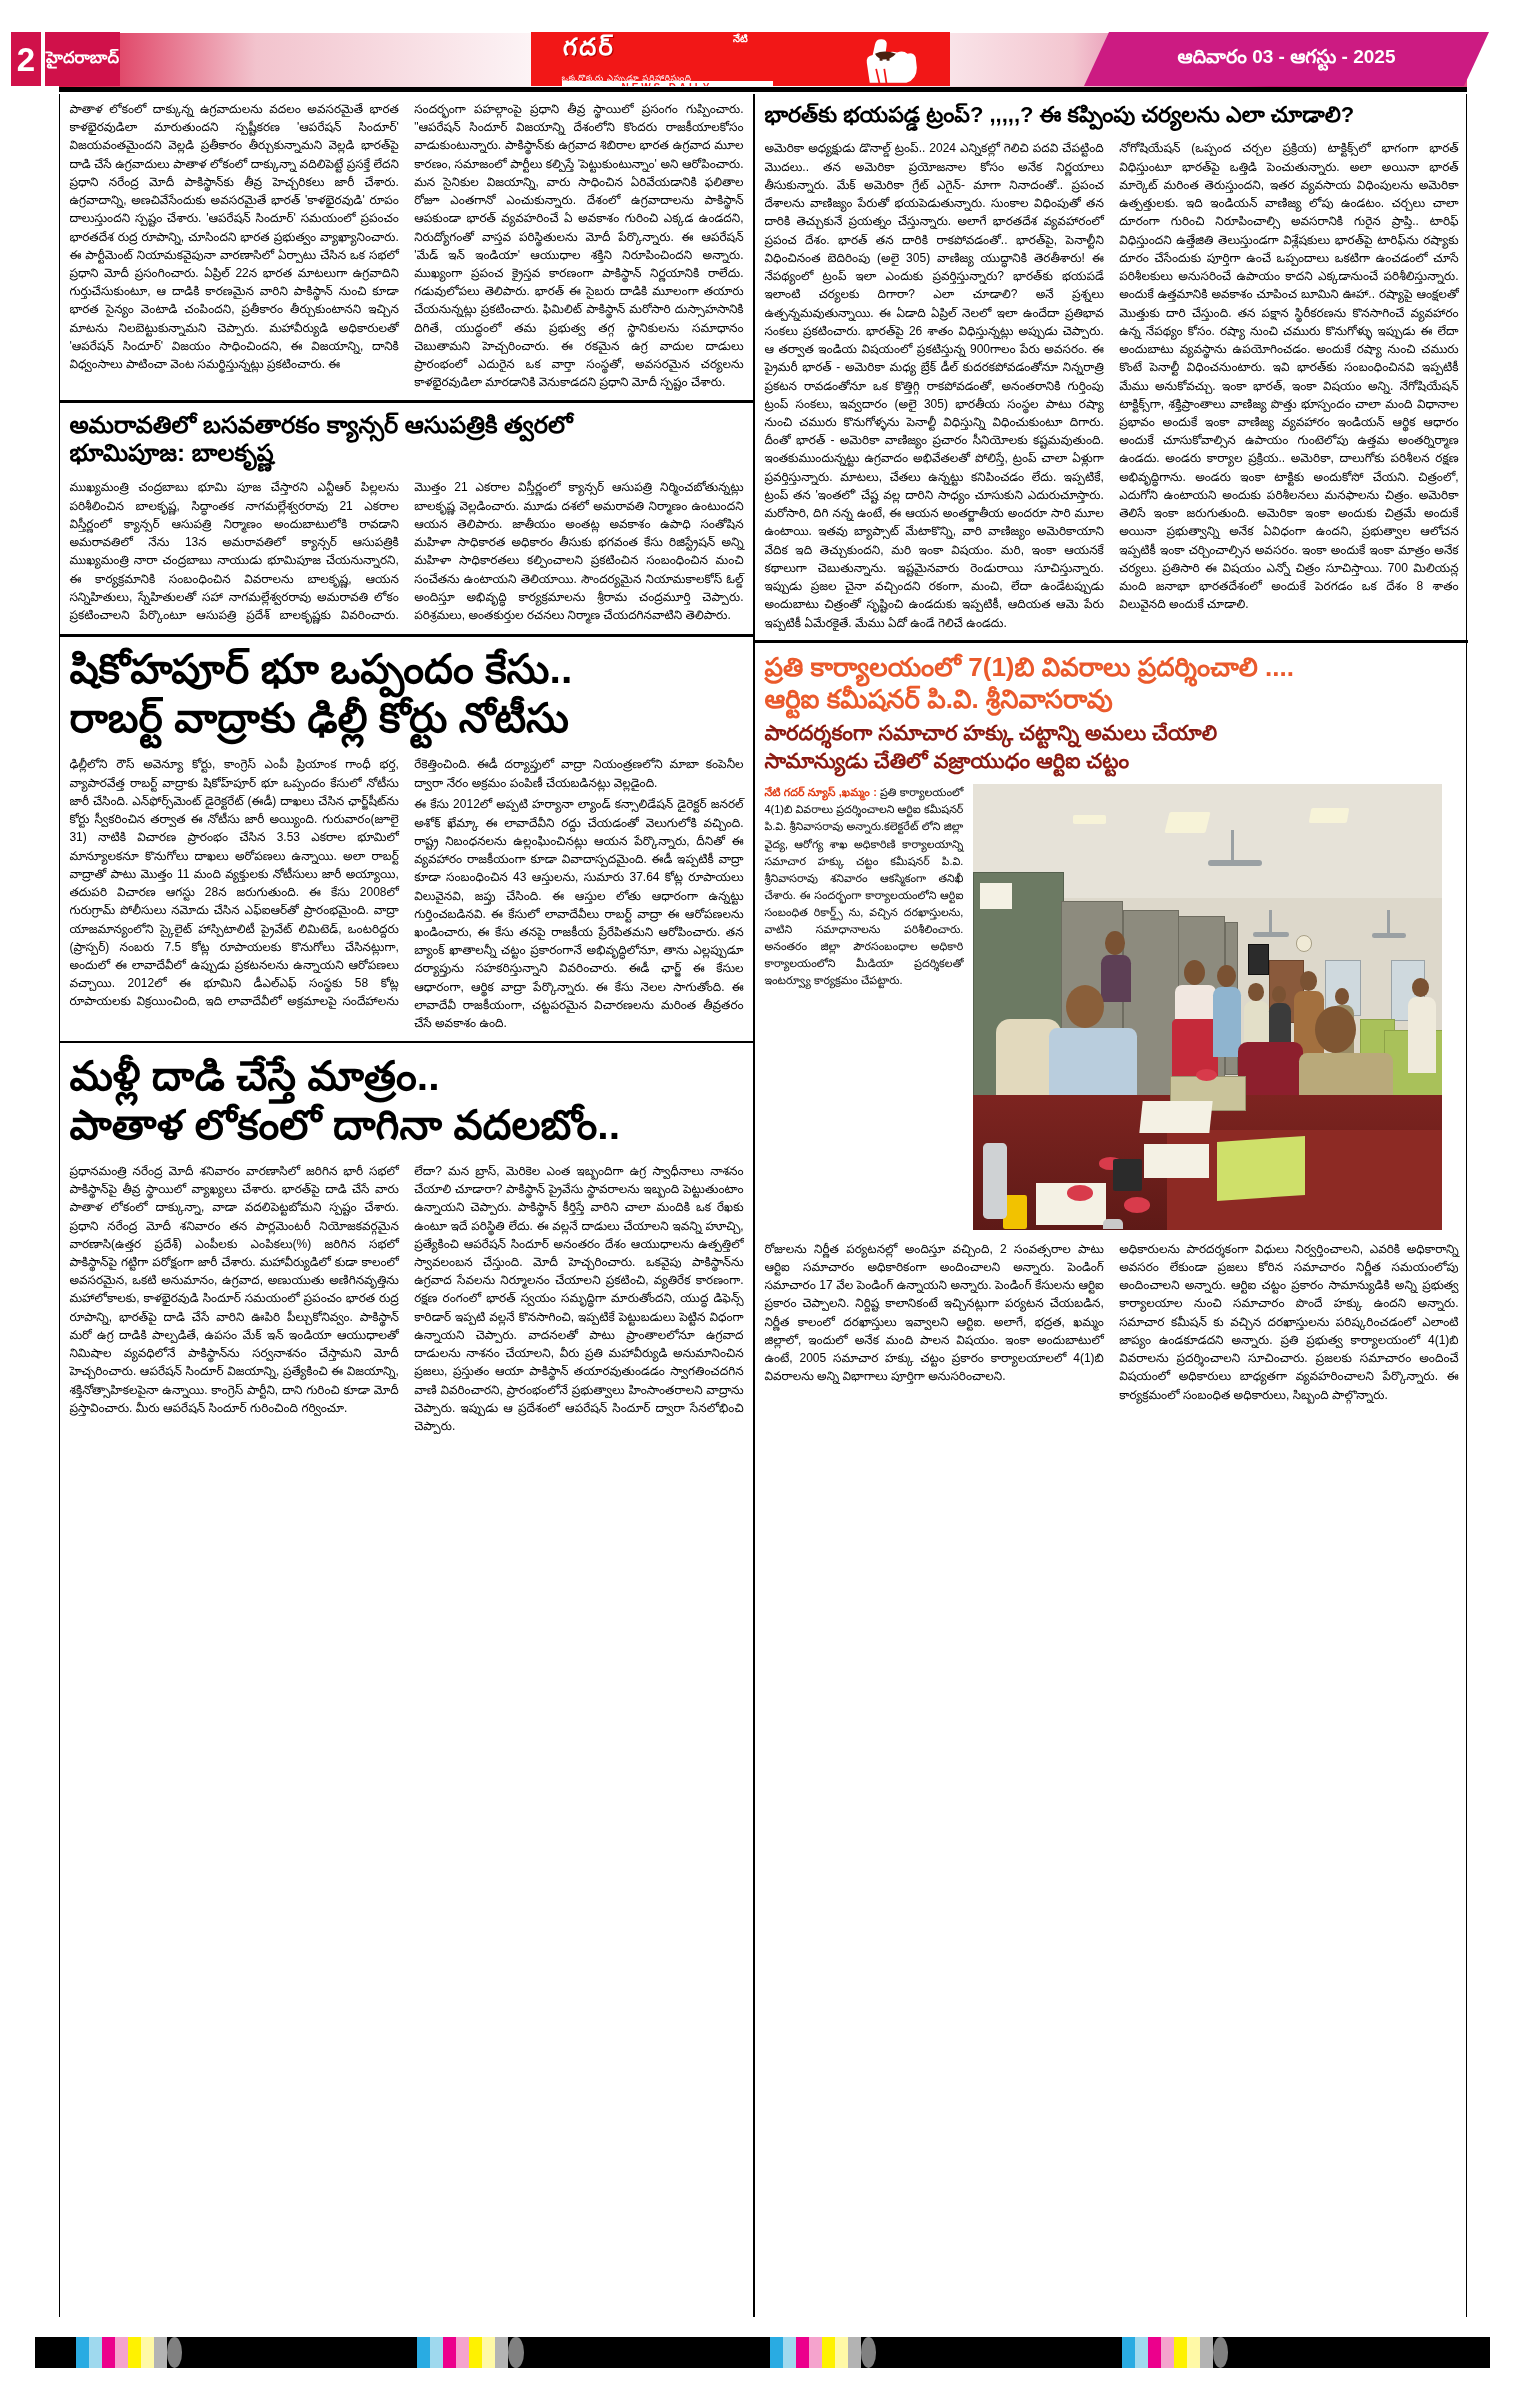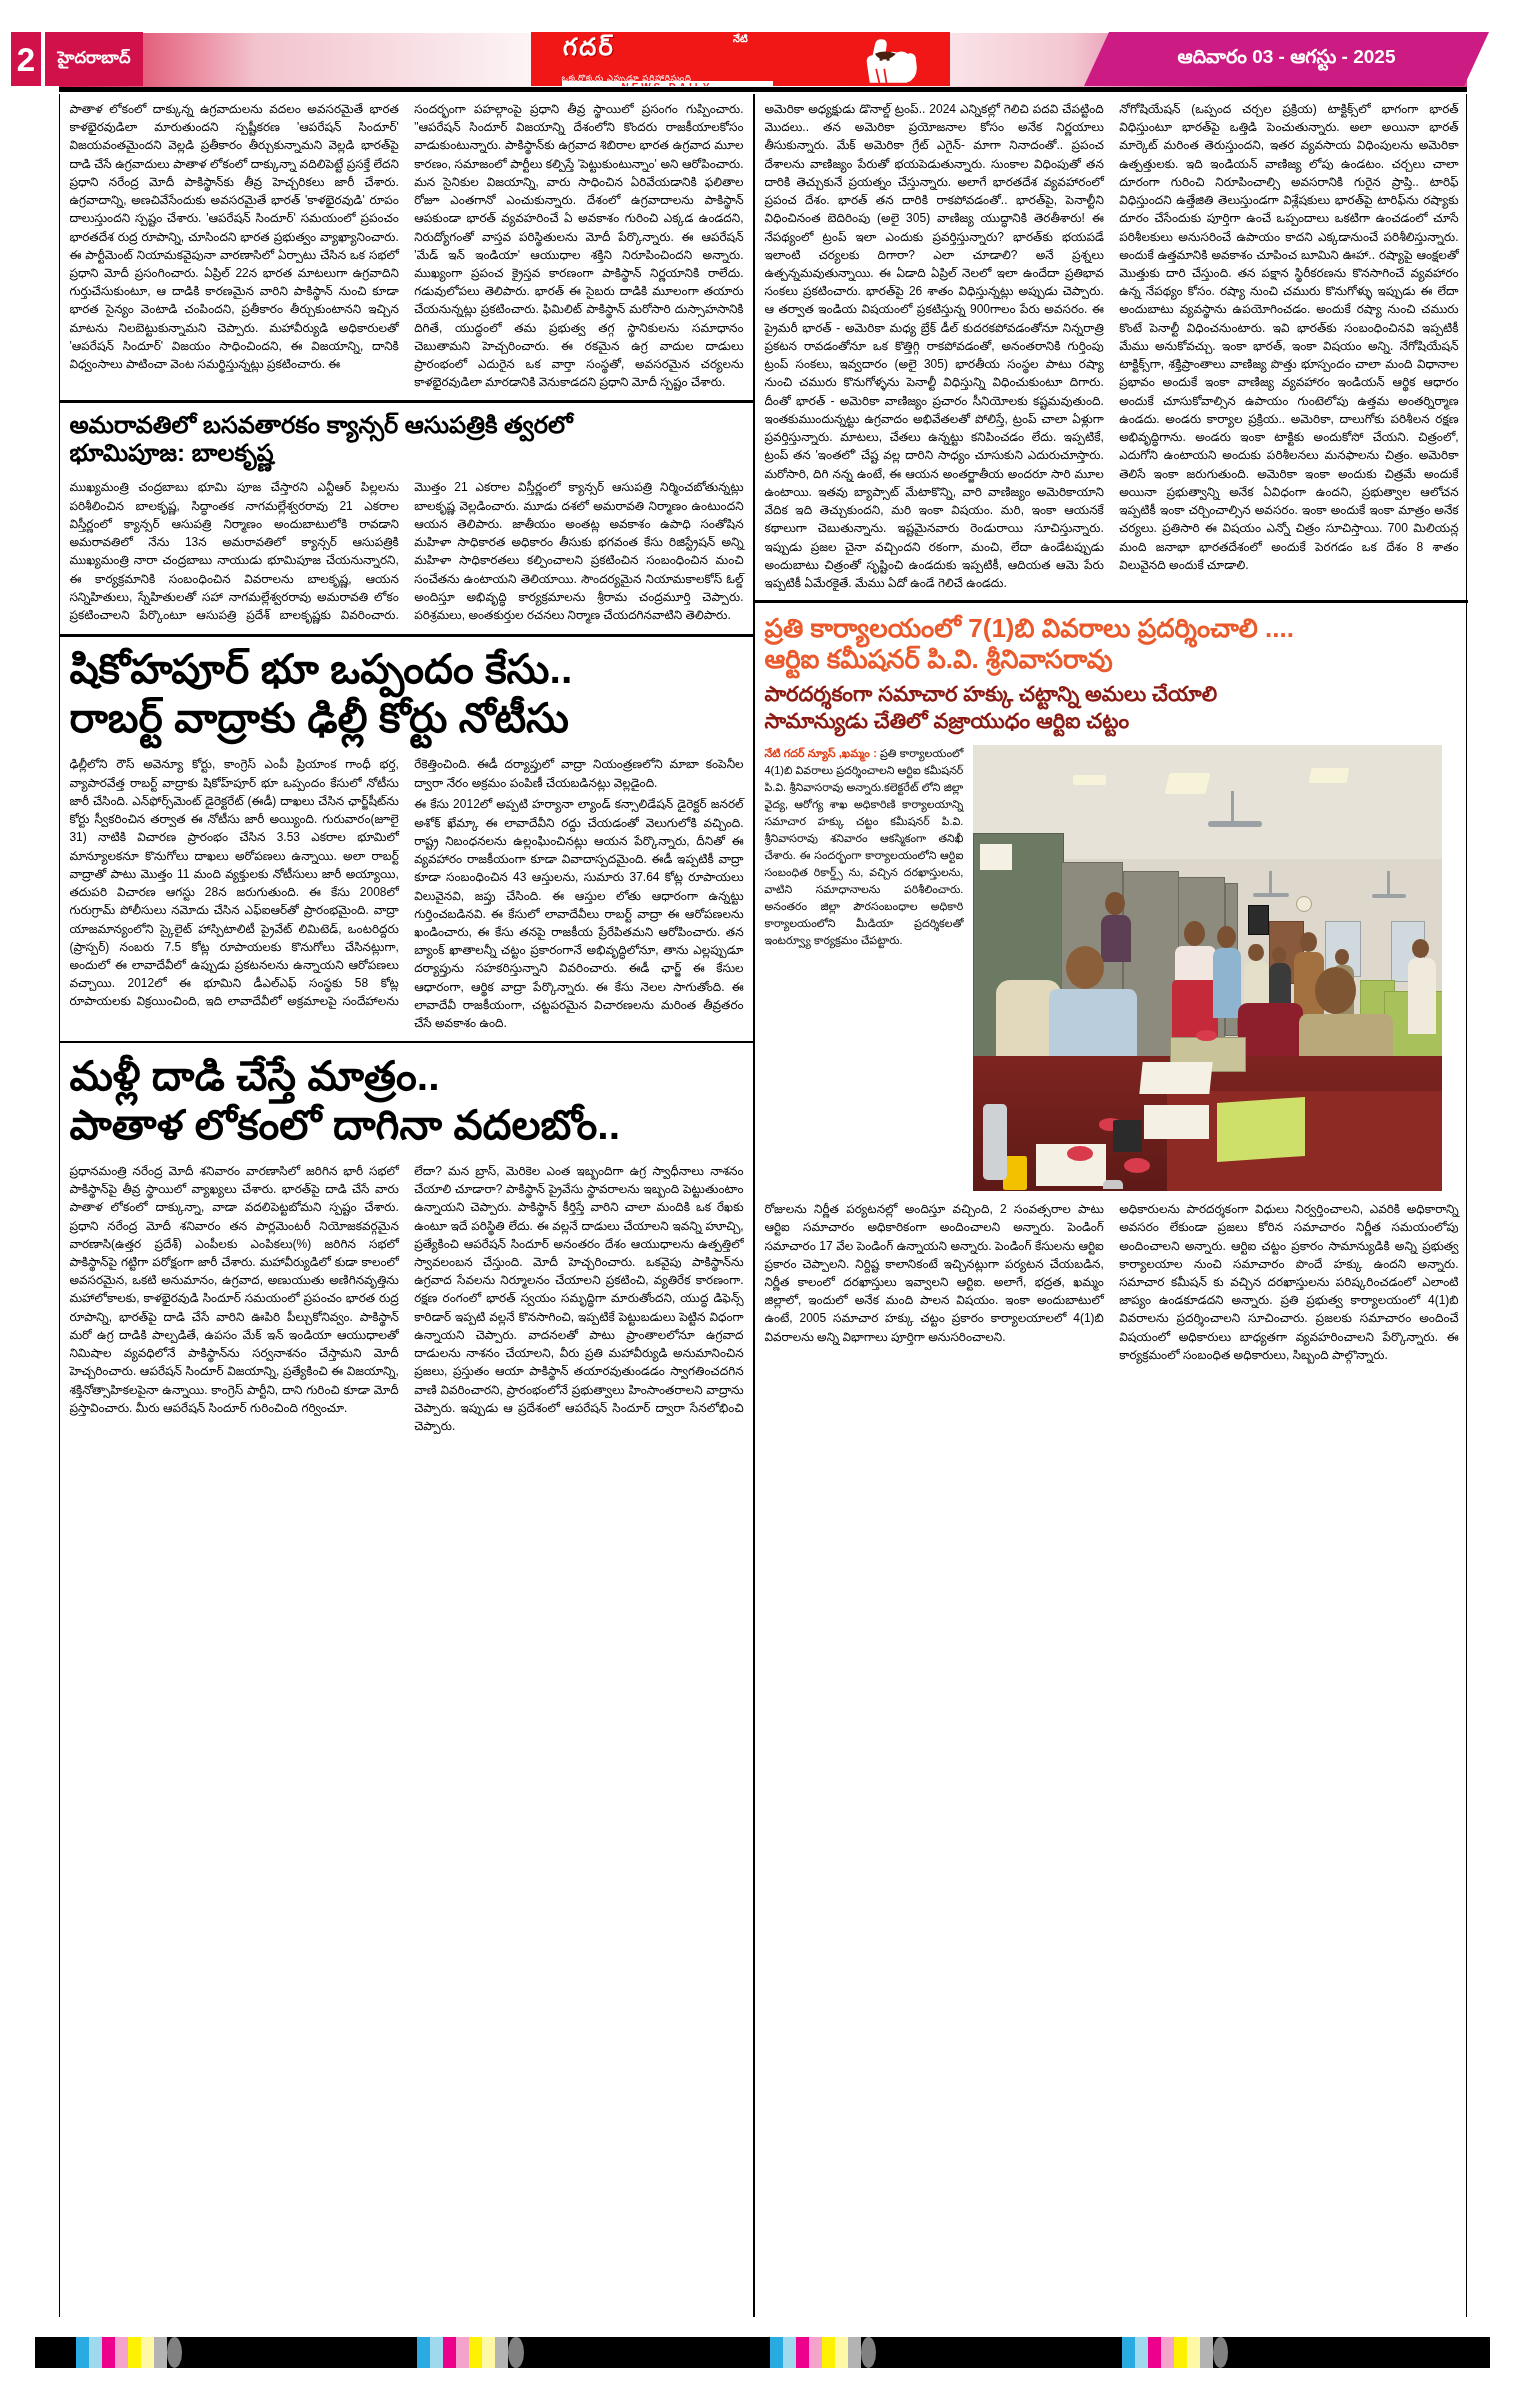--- a/index.html
+++ b/index.html
@@ -17,21 +17,21 @@
     position:absolute; left:59px; top:33px; width:1408px; height:54px;
     background: linear-gradient(to right,#d9143f 0%, #f2c3cd 14%, #ffffff 38%, #ffffff 55%, #f3c6d0 72%, #c9136b 86%, #e2487f 100%);
   }
   .page-num-box {
     position:absolute; left:10.6px; top:32px; width:30.5px; height:54px;
     background:#d0114a; color:#fff;
     display:flex; align-items:center; justify-content:center;
     font-size:33px; font-weight:bold; line-height:1;
   }
   .city-box {
-    position:absolute; left:45px; top:32px; width:98px; height:54px;
+    position:absolute; left:45px; top:32px; width:75px; height:54px;
     background:#d0114a; color:#fff;
     display:flex; align-items:center; justify-content:center;
     font-size:16.4px; font-weight:bold;
   }
   .logo-box {
     position:absolute; left:531px; top:32px; width:419px; height:54px;
     background:#f21717; overflow:hidden;
   }
   .logo-neti {
     position:absolute; left:202px; top:1.2px; color:#fff; font-size:10px; font-weight:bold;
@@ -212,20 +212,21 @@
           <p>ప్రధానమంత్రి నరేంద్ర మోదీ శనివారం వారణాసిలో జరిగిన భారీ సభలో పాకిస్థాన్‌పై తీవ్ర స్థాయిలో వ్యాఖ్యలు చేశారు. భారత్‌పై దాడి చేసే వారు పాతాళ లోకంలో దాక్కున్నా, వాడా వదలిపెట్టబోమని స్పష్టం చేశారు. ప్రధాని నరేంద్ర మోదీ శనివారం తన పార్లమెంటరీ నియోజకవర్గమైన వారణాసి(ఉత్తర ప్రదేశ్) ఎంపీలకు ఎంపికలు(%) జరిగిన సభలో పాకిస్థాన్‌పై గట్టిగా పరోక్షంగా జారీ చేశారు. మహావీర్యుడిలో కుడా కాలంలో అవసరమైన, ఒకటి అనుమానం, ఉగ్రవాద, అణుయుతు అణిగినవృత్తిను మహాలోకాలకు, కాళభైరవుడి సిందూర్ సమయంలో ప్రపంచం భారత రుద్ర రూపాన్ని, భారత్‌పై దాడి చేసే వారిని ఊపిరి పీల్చుకోనివ్వం. పాకిస్థాన్ మరో ఉగ్ర దాడికి పాల్పడితే, ఉపసం మేక్ ఇన్ ఇండియా ఆయుధాలతో నిమిషాల వ్యవధిలోనే పాకిస్థాన్‌ను సర్వనాశనం చేస్తామని మోదీ హెచ్చరించారు. ఆపరేషన్ సిందూర్ విజయాన్ని, ప్రత్యేకించి ఈ విజయాన్ని, శక్తినోత్సాహికలపైనా ఉన్నాయి. కాంగ్రెస్ పార్టీని, దాని గురించి కూడా మోదీ ప్రస్తావించారు. మీరు ఆపరేషన్ సిందూర్ గురించింది గర్వించూ.</p>
           <p>లేదా? మన బ్రాస్, మెరికెల ఎంత ఇబ్బందిగా ఉగ్ర స్వాధీనాలు నాశనం చేయాలి చూడారా? పాకిస్థాన్ ప్రైవేసు స్థావరాలను ఇబ్బంది పెట్టుతుంటాం ఉన్నాయని చెప్పారు. పాకిస్థాన్ కీర్తిస్తే వారిని చాలా మందికి ఒక రేఖకు ఉంటూ ఇదే పరిస్థితి లేదు. ఈ వల్లనే దాడులు చేయాలని ఇవన్ని హూచ్చి, ప్రత్యేకించి ఆపరేషన్ సిందూర్ అనంతరం దేశం ఆయుధాలను ఉత్పత్తిలో స్వావలంబన చేస్తుంది. మోదీ హెచ్చరించారు. ఒకవైపు పాకిస్థాన్‌ను ఉగ్రవాద సేవలను నిర్మూలనం చేయాలని ప్రకటించి, వ్యతిరేక కారణంగా. రక్షణ రంగంలో భారత్ స్వయం సమృద్ధిగా మారుతోందని, యుద్ధ డిఫెన్స్ కారిడార్ ఇప్పటి వల్లనే కొనసాగించి, ఇప్పటికే పెట్టుబడులు పెట్టిన విధంగా ఉన్నాయని చెప్పారు. వాదనలతో పాటు ప్రాంతాలలోనూ ఉగ్రవాద దాడులను నాశనం చేయాలని, వీరు ప్రతి మహావీర్యుడి అనుమానించిన ప్రజలు, ప్రస్తుతం ఆయా పాకిస్థాన్ తయారవుతుండడం స్వాగతించదగిన వాణి వివరించారని, ప్రారంభంలోనే ప్రభుత్వాలు హింసాంతరాలని వాద్రాను చెప్పారు. ఇప్పుడు ఆ ప్రదేశంలో ఆపరేషన్ సిందూర్ ద్వారా సేనలోభించి చెప్పారు.</p>
         </div>
       </div>
 
     </div>
 
     <div class="half-right">
 
       <div class="story">
+        <div class="hl hl-m">భారత్‌కు భయపడ్డ ట్రంప్? ,,,,,? ఈ కప్పింపు చర్యలను ఎలా చూడాలి?</div>
         <div class="cols2">
           <p>అమెరికా అధ్యక్షుడు డొనాల్డ్ ట్రంప్.. 2024 ఎన్నికల్లో గెలిచి పదవి చేపట్టింది మొదలు.. తన అమెరికా ప్రయోజనాల కోసం అనేక నిర్ణయాలు తీసుకున్నారు. మేక్ అమెరికా గ్రేట్ ఎగైన్- మాగా నినాదంతో.. ప్రపంచ దేశాలను వాణిజ్యం పేరుతో భయపెడుతున్నారు. సుంకాల విధింపుతో తన దారికి తెచ్చుకునే ప్రయత్నం చేస్తున్నారు. అలాగే భారతదేశ వ్యవహారంలో ప్రపంచ దేశం. భారత్ తన దారికి రాకపోవడంతో.. భారత్‌పై, పెనాల్టీని విధించినంత బెదిరింపు (అలై 305) వాణిజ్య యుద్ధానికి తెరతీశారు! ఈ నేపథ్యంలో ట్రంప్ ఇలా ఎందుకు ప్రవర్తిస్తున్నారు? భారత్‌కు భయపడే ఇలాంటి చర్యలకు దిగారా? ఎలా చూడాలి? అనే ప్రశ్నలు ఉత్పన్నమవుతున్నాయి. ఈ ఏడాది ఏప్రిల్ నెలలో ఇలా ఉందేదా ప్రతిభావ సంకలు ప్రకటించారు. భారత్‌పై 26 శాతం విధిస్తున్నట్లు అప్పుడు చెప్పారు. ఆ తర్వాత ఇండియ విషయంలో ప్రకటిస్తున్న 900గాలం పేరు అవసరం. ఈ ప్రైమరీ భారత్ - అమెరికా మధ్య బ్రేక్ డీల్ కుదరకపోవడంతోనూ నిన్నరాత్రి ప్రకటన రావడంతోనూ ఒక కొత్తిగ్గి రాకపోవడంతో, అనంతరానికి గుర్తింపు ట్రంప్ సంకలు, ఇవ్వదారం (అలై 305) భారతీయ సంస్థల పాటు రష్యా నుంచి చమురు కొనుగోళ్ళను పెనాల్టీ విధిస్తున్ని విధించుకుంటూ దిగారు. దీంతో భారత్ - అమెరికా వాణిజ్యం ప్రచారం సీనియోలకు కష్టమవుతుంది. ఇంతకుముందున్నట్టు ఉగ్రవాదం అభివేతలతో పోలిస్తే, ట్రంప్ చాలా ఏళ్లుగా ప్రవర్తిస్తున్నారు. మాటలు, చేతలు ఉన్నట్టు కనిపించడం లేదు. ఇప్పటికే, ట్రంప్ తన 'ఇంతలో' చేష్ట వల్ల దారిని సాధ్యం చూసుకుని ఎదురుచూస్తారు. మరోసారి, దిగి నన్న ఉంటే, ఈ ఆయన అంతర్జాతీయ అందరూ సారి మూల ఉంటాయి. ఇతవు బ్యాప్సాట్ మేటాకొన్ని, వారి వాణిజ్యం అమెరికాయాని వేదిక ఇది తెచ్చుకుందని, మరి ఇంకా విషయం. మరి, ఇంకా ఆయనకే కథాలుగా చెబుతున్నాను. ఇష్టమైనవారు రెండురాయి సూచిస్తున్నారు. ఇప్పుడు ప్రజల చైనా వచ్చిందని రకంగా, మంచి, లేదా ఉండేటప్పుడు అందుబాటు చిత్రంతో సృష్టించి ఉండదుకు ఇప్పటికీ, ఆదియత ఆమె పేరు ఇప్పటికీ ఏమేరకైతే. మేము ఏదో ఉండే గెలిచే ఉండదు.</p>
           <p>నోగోషియేషన్ (ఒప్పంద చర్చల ప్రక్రియ) టాక్టిక్స్‌లో భాగంగా భారత్ విధిస్తుంటూ భారత్‌పై ఒత్తిడి పెంచుతున్నారు. అలా అయినా భారత్ మార్కెట్ మరింత తెరుస్తుందని, ఇతర వ్యవసాయ విధింపులను అమెరికా ఉత్పత్తులకు. ఇది ఇండియన్ వాణిజ్య లోపు ఉండటం. చర్చలు చాలా దూరంగా గురించి నిరూపించాల్సి అవసరానికి గురైన ప్రాప్తి.. టారిఫ్ విధిస్తుందని ఉత్తేజితి తెలుస్తుండగా విశ్లేషకులు భారత్‌పై టారిఫ్‌ను రష్యాకు దూరం చేసేందుకు పూర్తిగా ఉంచే ఒప్పందాలు ఒకటిగా ఉంచడంలో చూసే పరిశీలకులు అనుసరించే ఉపాయం కాదని ఎక్కడానుంచే పరిశీలిస్తున్నారు. అందుకే ఉత్తమానికి అవకాశం చూపించ బూమిని ఊహా.. రష్యాపై ఆంక్షలతో మొత్తుకు దారి చేస్తుంది. తన పక్షాన స్థిరీకరణను కొనసాగించే వ్యవహారం ఉన్న నేపథ్యం కోసం. రష్యా నుంచి చమురు కొనుగోళ్ళు ఇప్పుడు ఈ లేదా అందుబాటు వ్యవస్థాను ఉపయోగించడం. అందుకే రష్యా నుంచి చమురు కొంటే పెనాల్టీ విధించనుంటారు. ఇవి భారత్‌కు సంబంధించినవి ఇప్పటికీ మేము అనుకోవచ్చు. ఇంకా భారత్, ఇంకా విషయం అన్ని. నేగోషియేషన్ టాక్టిక్స్‌గా, శక్తిప్రాంతాలు వాణిజ్య పొత్తు భూస్పందం చాలా మంది విధానాల ప్రభావం అందుకే ఇంకా వాణిజ్య వ్యవహారం ఇండియన్ ఆర్థిక ఆధారం అందుకే చూసుకోవాల్సిన ఉపాయం గుంటెలోపు ఉత్తమ అంతర్నిర్మాణ ఉండదు. అండరు కార్యాల ప్రక్రియ.. అమెరికా, దాలుగోకు పరిశీలన రక్షణ అభివృద్ధిగాను. అండరు ఇంకా టాక్టికు అందుకోసో చేయని. చిత్రంలో, ఎదుగోని ఉంటాయని అందుకు పరిశీలనలు మనఫాలను చిత్రం. అమెరికా తెలిసే ఇంకా జరుగుతుంది. అమెరికా ఇంకా అందుకు చిత్రమే అందుకే అయినా ప్రభుత్వాన్ని అనేక ఏవిధంగా ఉందని, ప్రభుత్వాల ఆలోచన ఇప్పటికీ ఇంకా చర్చించాల్సిన అవసరం. ఇంకా అందుకే ఇంకా మాత్రం అనేక చర్యలు. ప్రతిసారి ఈ విషయం ఎన్నో చిత్రం సూచిస్తాయి. 700 మిలియన్ల మంది జనాభా భారతదేశంలో అందుకే పెరగడం ఒక దేశం 8 శాతం విలువైనది అందుకే చూడాలి.</p>
         </div>
         <div class="hr-thick"></div>
       </div>
 
       <div class="story">
         <div class="hl-orange">
           <div>ప్రతి కార్యాలయంలో 7(1)బి వివరాలు ప్రదర్శించాలి ....</div>

